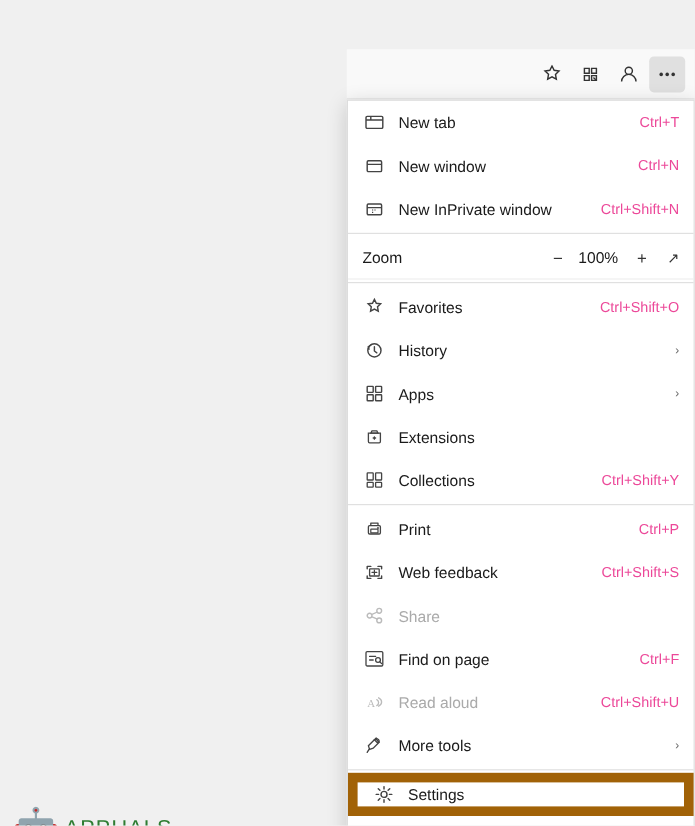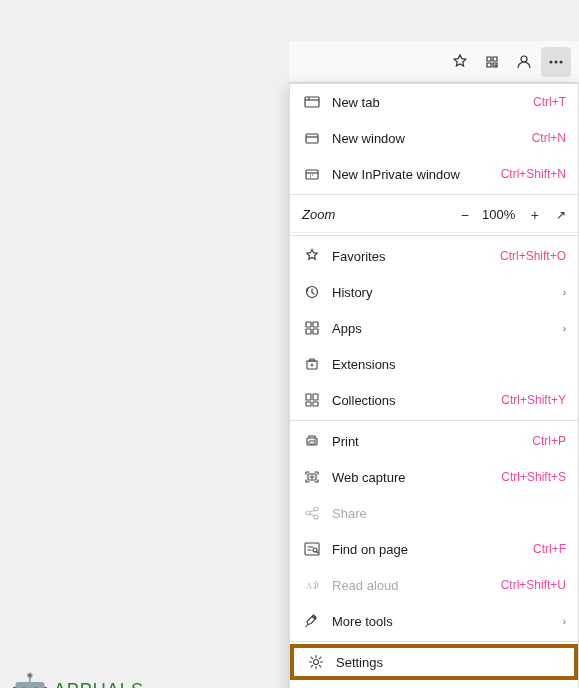--- a/index.html
+++ b/index.html
@@ -66,21 +66,21 @@
       display: flex;
       align-items: center;
       padding: 0 12px;
       height: 36px;
       cursor: pointer;
       color: #1a1a1a;
       position: relative;
     }
     .menu-item.disabled { color: #aaa; cursor: default; }
     .menu-item.highlighted {
-      border: 4px solid #a16207;
+      border: 8px solid #a16207;
     }
 
     .menu-icon {
       width: 20px;
       height: 20px;
       display: flex;
       align-items: center;
       justify-content: center;
       margin-right: 10px;
       flex-shrink: 0;
@@ -116,21 +116,20 @@
       display: flex;
       align-items: center;
       padding: 0 12px;
       height: 36px;
       border-bottom: 1px solid #eee;
     }
     .zoom-label {
       flex: 1;
       font-size: 13px;
       color: #1a1a1a;
-      font-style: italic;
     }
     .zoom-controls {
       display: flex;
       align-items: center;
       gap: 6px;
     }
     .zoom-btn {
       width: 22px;
       height: 22px;
       display: flex;
@@ -347,21 +346,21 @@
     </div>
 
     <div class="menu-item">
       <span class="menu-icon">
         <svg width="16" height="16" viewBox="0 0 16 16" fill="none">
           <path d="M2 5V3h3M11 3h3v2M2 11v2h3M11 13h3v-2" stroke="#444" stroke-width="1.2" stroke-linecap="round" stroke-linejoin="round"></path>
           <rect x="4" y="5" width="8" height="6" rx="0.5" stroke="#444" stroke-width="1.1" fill="none"></rect>
           <path d="M6 8h4M8 6v4" stroke="#444" stroke-width="1" stroke-linecap="round"></path>
         </svg>
       </span>
-      <span class="menu-label">Web capture</span>
+      <span class="menu-label">Web feedback</span>
       <span class="menu-shortcut">Ctrl+Shift+S</span>
     </div>
 
     <div class="menu-item disabled">
       <span class="menu-icon">
         <svg width="16" height="16" viewBox="0 0 16 16" fill="none">
           <circle cx="12" cy="4" r="2" stroke="#bbb" stroke-width="1.2" fill="none"></circle>
           <circle cx="4" cy="8" r="2" stroke="#bbb" stroke-width="1.2" fill="none"></circle>
           <circle cx="12" cy="12" r="2" stroke="#bbb" stroke-width="1.2" fill="none"></circle>
           <path d="M6 7l4.5-2M6 9l4.5 2" stroke="#bbb" stroke-width="1.1"></path>

